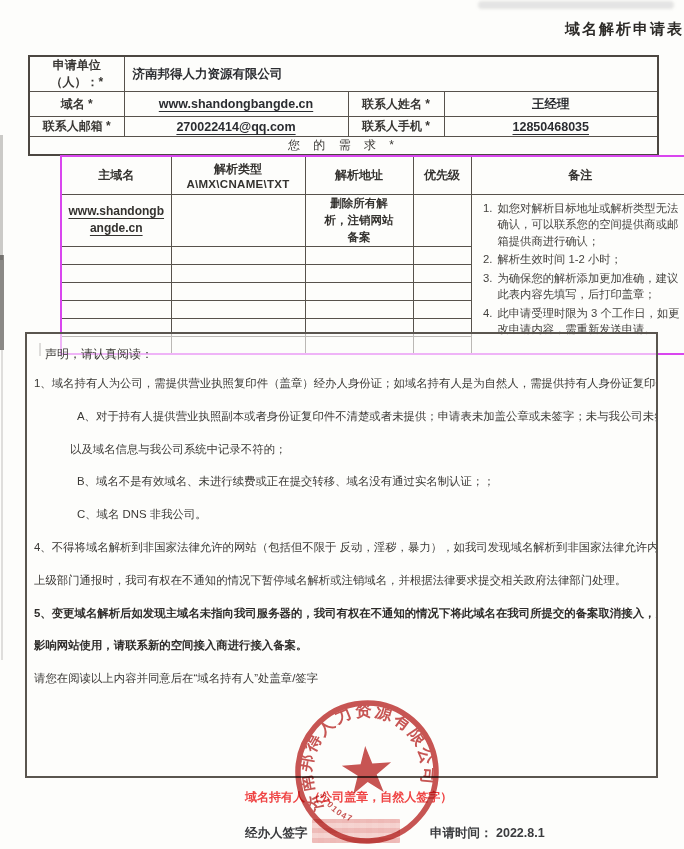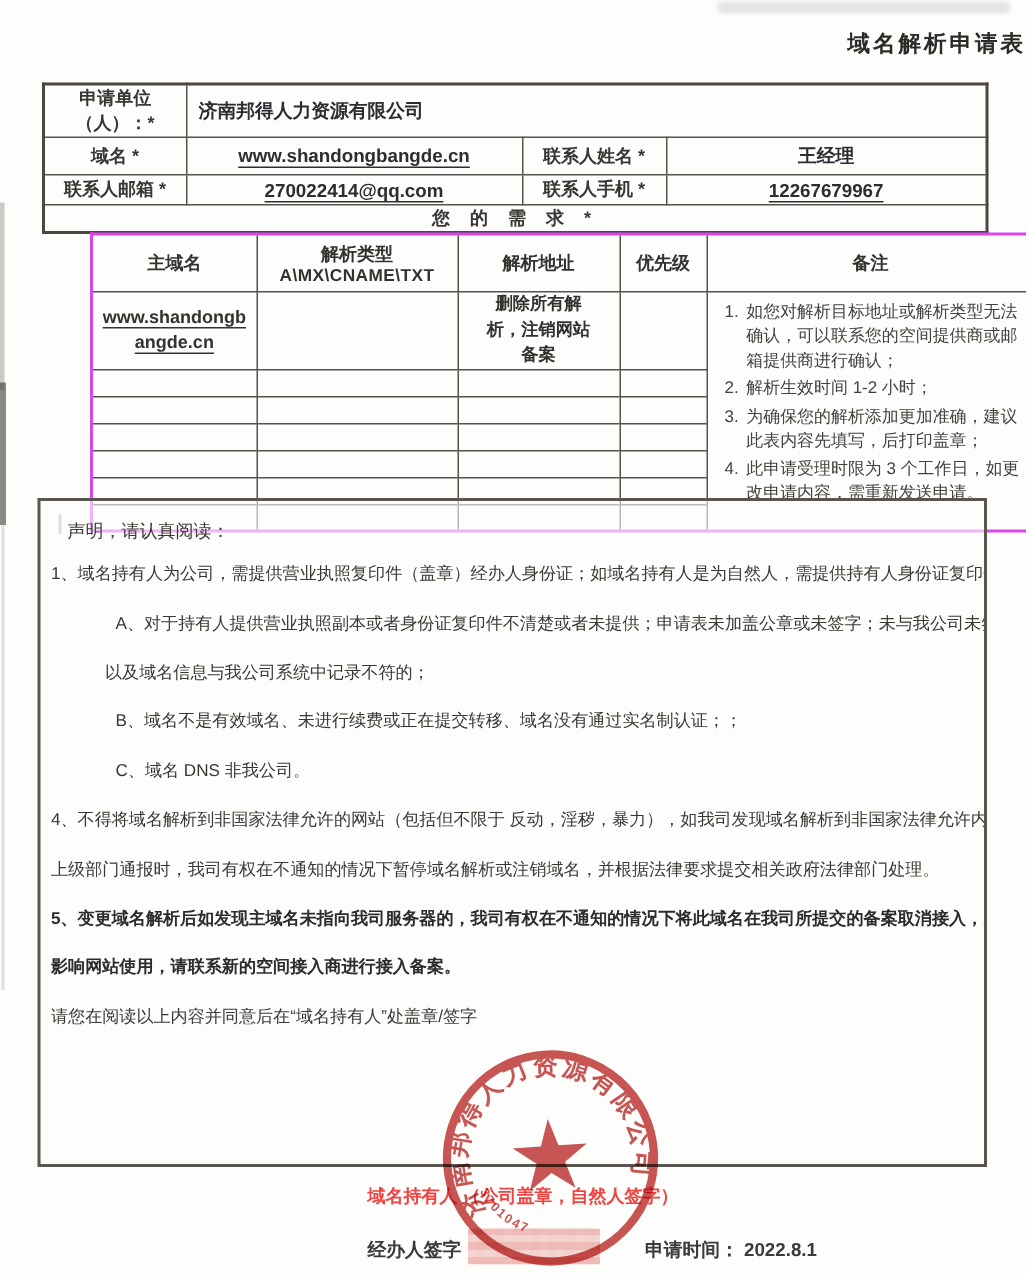--- a/index.html
+++ b/index.html
@@ -27,21 +27,21 @@
   .tA { border:2px solid #4c4741; }
   .tB { border:2px solid #d946ef; margin-top:-1px;margin-left:32px; }
   .tA tr.r1 td { height:25px; }
   .tA tr.r2 td { height:25px; }
   .tA tr.r3 td { height:20px; }
   .tA tr.r4 td { height:15px; }
   .lbl { font-weight:700; color:#383633; }
   .val { font-weight:700; color:#2b2d31; font-size:12.5px; }
   .val.left { text-align:left; padding-left:8px; }
   .u { text-decoration:underline; text-underline-offset:3px; }
-  .needs { font-weight:700; letter-spacing:5px; font-size:12px; color:#3a3835; }
+  .needs { font-weight:400; letter-spacing:5px; font-size:12px; color:#3a3835; }
   .tB tr.hdr td { height:38px; font-weight:700; vertical-align:middle; }
   .hdr .sub { font-weight:600; font-size:11.5px; letter-spacing:.3px; }
   .tB tr.data td { height:40px; }
   .tB tr.emp td { height:18px; }
   .md { font-weight:700; font-size:12px; word-break:break-all; line-height:17px; padding:0 4px; }
   .addr { font-weight:700; font-size:11.5px; line-height:17px; padding:0 16px; }
   .remarks { vertical-align:top; text-align:left; padding:5px 6px 0 6px; }
   .rm { display:flex; gap:5px; margin-bottom:2px; }
   .rn { flex:none; width:15px; text-align:right; font-size:11.3px; line-height:16.5px; color:#44423f; }
   .rt { flex:1; font-size:11.3px; line-height:16.5px; color:#44423f; }
@@ -97,21 +97,21 @@
       <tr class="r2">
         <td class="lbl">域名 *</td>
         <td class="val"><span class="u">www.shandongbangde.cn</span></td>
         <td class="lbl">联系人姓名 *</td>
         <td class="val">王经理</td>
       </tr>
       <tr class="r3">
         <td class="lbl">联系人邮箱 *</td>
         <td class="val"><span class="u">270022414@qq.com</span></td>
         <td class="lbl">联系人手机 *</td>
-        <td class="val"><span class="u">12267679967</span></td>
+        <td class="val"><span class="u">12850468035</span></td>
       </tr>
       <tr class="r4">
         <td class="needs" colspan="4">您 的 需 求 *</td>
       </tr>
     </tbody>
       </table>
 
     <table class="tB">
       <colgroup>
           <col style="width:110px">

